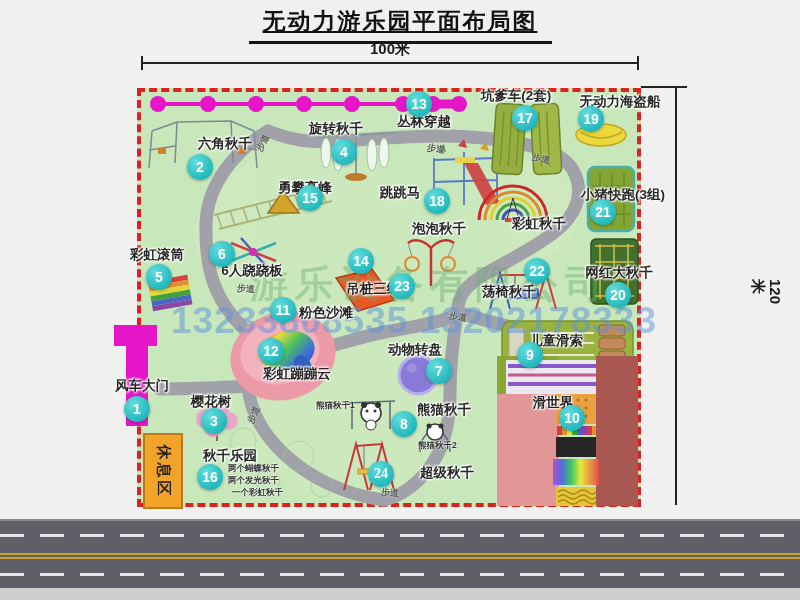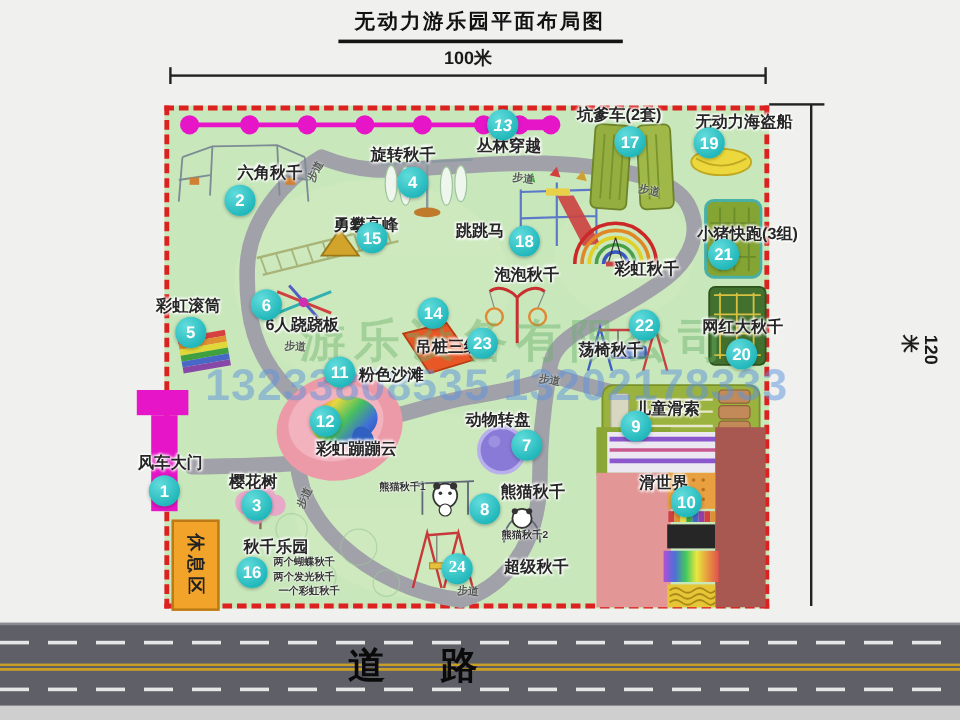--- a/index.html
+++ b/index.html
@@ -1,21 +1,21 @@
 <!DOCTYPE html>
 <html><head>
 <meta charset="utf-8">
 <style>
   html,body{margin:0;padding:0;background:#dcdcdc;}
   #stage{position:relative;width:800px;height:600px;background:#f0f0ef;overflow:hidden;
          font-family:"Liberation Sans","DejaVu Sans",sans-serif;}
   
   .title-wrap{position:absolute;left:0;top:6px;width:100%;text-align:center;z-index:12;}
-  .title-wrap span{display:inline-block;font-size:17px;font-weight:bold;color:#121212;
-         letter-spacing:2px;border-bottom:3px solid #151515;padding:0 14px 4px;}
+  .title-wrap span{display:inline-block;font-size:23px;font-weight:bold;color:#121212;
+         letter-spacing:2px;border-bottom:3px solid #151515;padding:0 14px 4px;text-decoration:underline;}
   
   .dim-top-line{position:absolute;left:142px;top:62px;width:496px;height:0;border-top:2px solid #222;z-index:11;}
   .dim-tick-v{position:absolute;width:2px;height:14px;background:#222;z-index:11;}
   .dim-tick-h{position:absolute;height:2px;background:#222;z-index:11;}
   .dim-top-label{position:absolute;left:390px;top:49px;transform:translate(-50%,-50%);
          font-size:15px;font-weight:bold;color:#1a1a1a;z-index:11;}
   .dim-right-line{position:absolute;left:675px;top:87px;width:0;height:418px;border-left:2px solid #222;z-index:11;}
   .dim-right-label{position:absolute;left:766px;top:296px;transform:translate(-50%,-50%) rotate(90deg);
          font-size:15px;font-weight:bold;color:#1a1a1a;z-index:11;}
   
@@ -375,21 +375,21 @@
       <div class="marker" style="left: 404px; top: 424px;">8</div>
       <div class="attr-label" style="left: 556px; top: 341px;">儿童滑索</div>
       <div class="marker" style="left: 530px; top: 355px;">9</div>
       <div class="attr-label" style="left: 553px; top: 403px;">滑世界</div>
       <div class="marker" style="left: 572px; top: 418px;">10</div>
       <div class="attr-label" style="left: 326px; top: 313px;">粉色沙滩</div>
       <div class="marker" style="left: 283px; top: 310px;">11</div>
       <div class="attr-label" style="left: 297px; top: 374px;">彩虹蹦蹦云</div>
       <div class="marker" style="left: 271px; top: 351px;">12</div>
       <div class="attr-label" style="left: 424px; top: 122px;">丛林穿越</div>
-      <div class="marker" style="left: 419px; top: 104px; font-style: italic;">13</div>
+      <div class="marker" style="left: 419px; top: 104px;">13</div>
       <div class="attr-label" style="left: 380px; top: 289px;">吊桩三组合</div>
       <div class="marker" style="left: 361px; top: 261px;">14</div>
       <div class="attr-label" style="left: 305px; top: 188px;">勇攀高峰</div>
       <div class="marker" style="left: 310px; top: 198px;">15</div>
       <div class="attr-label" style="left: 230px; top: 456px;">秋千乐园</div>
       <div class="marker" style="left: 210px; top: 477px;">16</div>
       <div class="attr-label" style="left: 516px; top: 96px;">坑爹车(2套)</div>
       <div class="marker" style="left: 525px; top: 118px;">17</div>
       <div class="attr-label" style="left: 400px; top: 193px;">跳跳马</div>
       <div class="marker" style="left: 437px; top: 201px;">18</div>
@@ -417,17 +417,16 @@
       <div class="path-label" style="left: 246px; top: 289px; transform: translate(-50%, -50%) rotate(4deg);">步道</div>
       <div class="path-label" style="left: 458px; top: 317px; transform: translate(-50%, -50%) rotate(10deg);">步道</div>
       <div class="path-label" style="left: 254px; top: 415px; transform: translate(-50%, -50%) rotate(-65deg);">步道</div>
       <div class="path-label" style="left: 390px; top: 493px; transform: translate(-50%, -50%) rotate(4deg);">步道</div>
     </div>
 
   <div class="road">
     <div class="lane" style="top:13px;"></div>
     <div class="yellow-line"></div>
     <div class="lane" style="top:52px;"></div>
-    <div class="road-label">道路</div>
   </div>
   <div class="below-road"></div>
 
 </div>
 
 </body></html>

